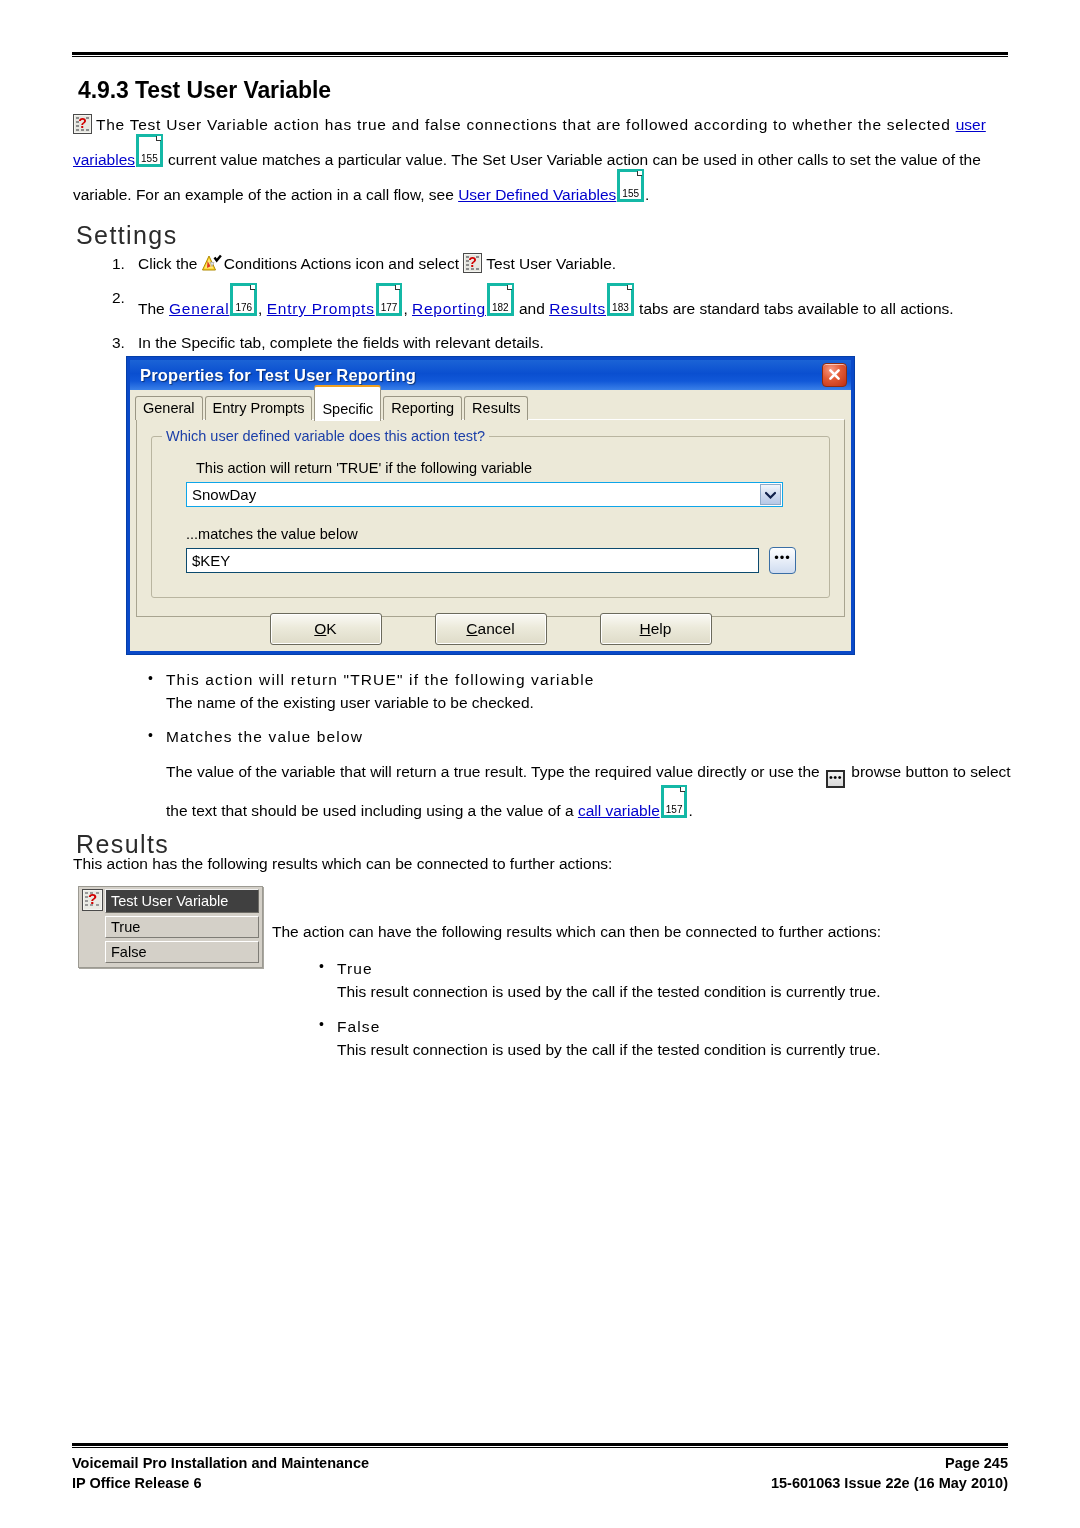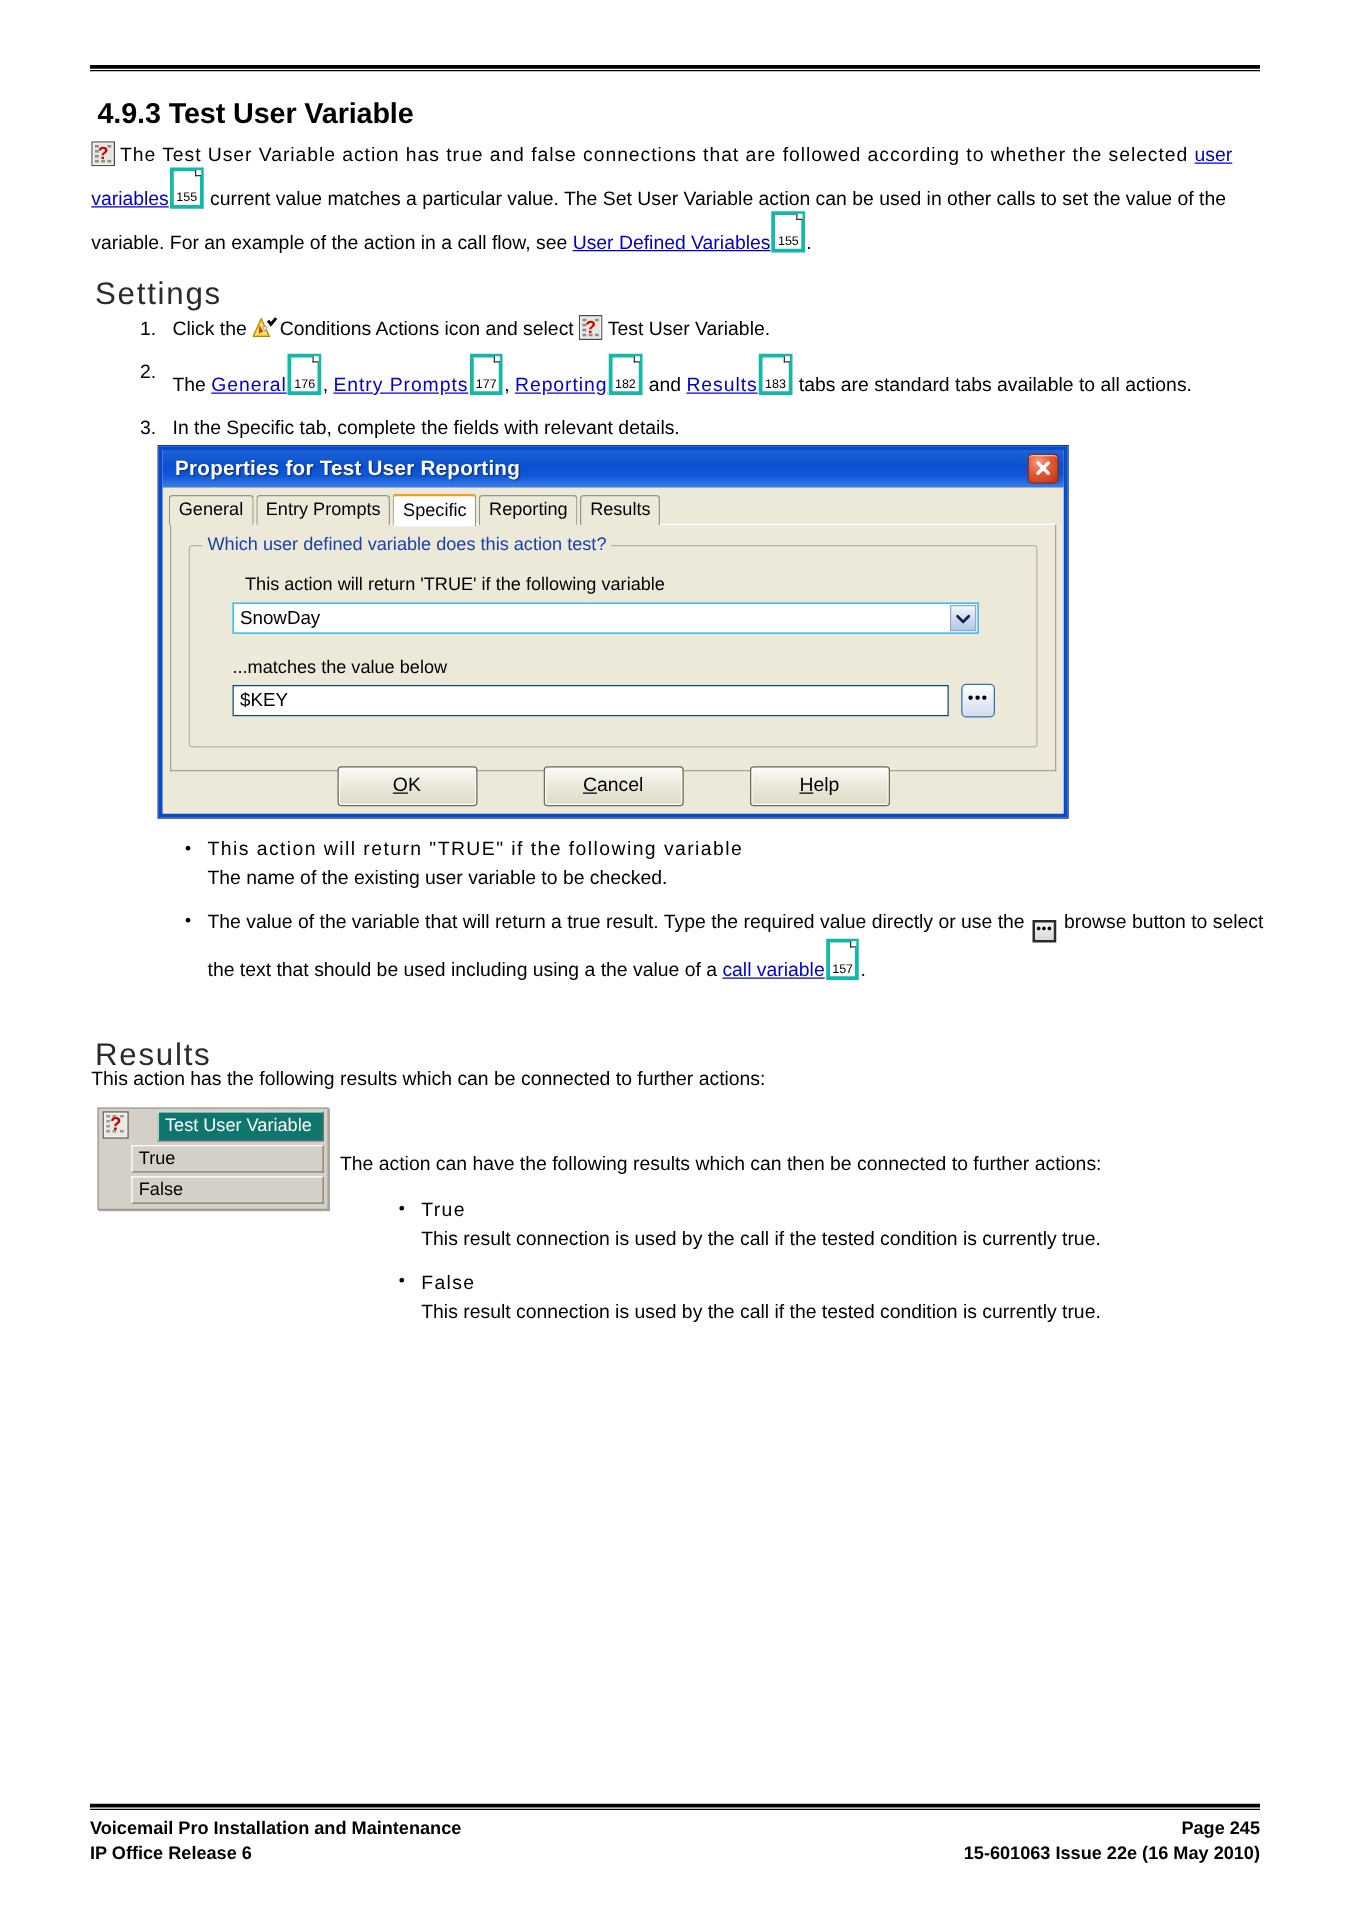--- a/index.html
+++ b/index.html
@@ -194,21 +194,21 @@
     border-radius: 3px 3px 0 0;
     margin-right: 2px;
     cursor: pointer;
     line-height: 17px;
     color: #000;
   }
   .tab.active {
     background: #ffffff;
     border-top: 2px solid #f0a020;
     font-weight: normal;
-    padding-top: 4px;
+    padding-top: 14px;
     margin-bottom: -1px;
     position: relative;
     z-index: 4;
   }
 
   .tabpane {
     position: relative;
     margin: 0 6px 0 6px;
     height: 196px;
     background: #ece9d8;
@@ -386,31 +386,30 @@
     height: 24px;
   }
   .node-ico {
     width: 21px; height: 22px;
     margin-right: 2px;
     position: relative;
     flex: 0 0 21px;
   }
   .node-title {
     flex: 1 1 auto;
-    background: #0f766e;
+    background: #404040;
     color: #ffffff;
     font-size: 14.5px;
     line-height: 22px;
     padding-left: 5px;
     border: 1px solid #6e6c66;
     border-top-color: #f2f2f2;
     border-left-color: #f2f2f2;
     box-sizing: border-box;
     white-space: nowrap;
-    margin-left: 21px;
   }
   .node-row {
     margin-top: 3px;
     margin-left: 23px;
     background: #d4d0c8;
     border: 1px solid #7e7c76;
     border-top-color: #ffffff;
     border-left-color: #ffffff;
     font-size: 14.5px;
     line-height: 20px;
@@ -590,20 +589,21 @@
     </div>
   </div>
 
   <div class="bullets">
     <div class="bullet">
       <div class="bold-spaced">This action will return "TRUE" if the following variable</div>
       <div class="sub">The name of the existing user variable to be checked.</div>
     </div>
 
     <div class="bullet">
+      <div class="bold-spaced">Matches the value below</div>
       <div class="sub" style="margin-top:12px">
         <span>The value of the variable that will return a true result. Type the required value directly or use the </span><span class="ico-browse-inline"><span>•••</span></span><span> browse button to select the text that should be used including using a the value of a </span><a class="linky" href="#">call variable</a><span class="pageref">157</span><span>.</span>
       </div>
     </div>
   </div>
 
   <div class="h2" id="results-heading">Results</div>
   <div class="results-intro">This action has the following results which can be connected to further actions:</div>
 
   <div class="node">

